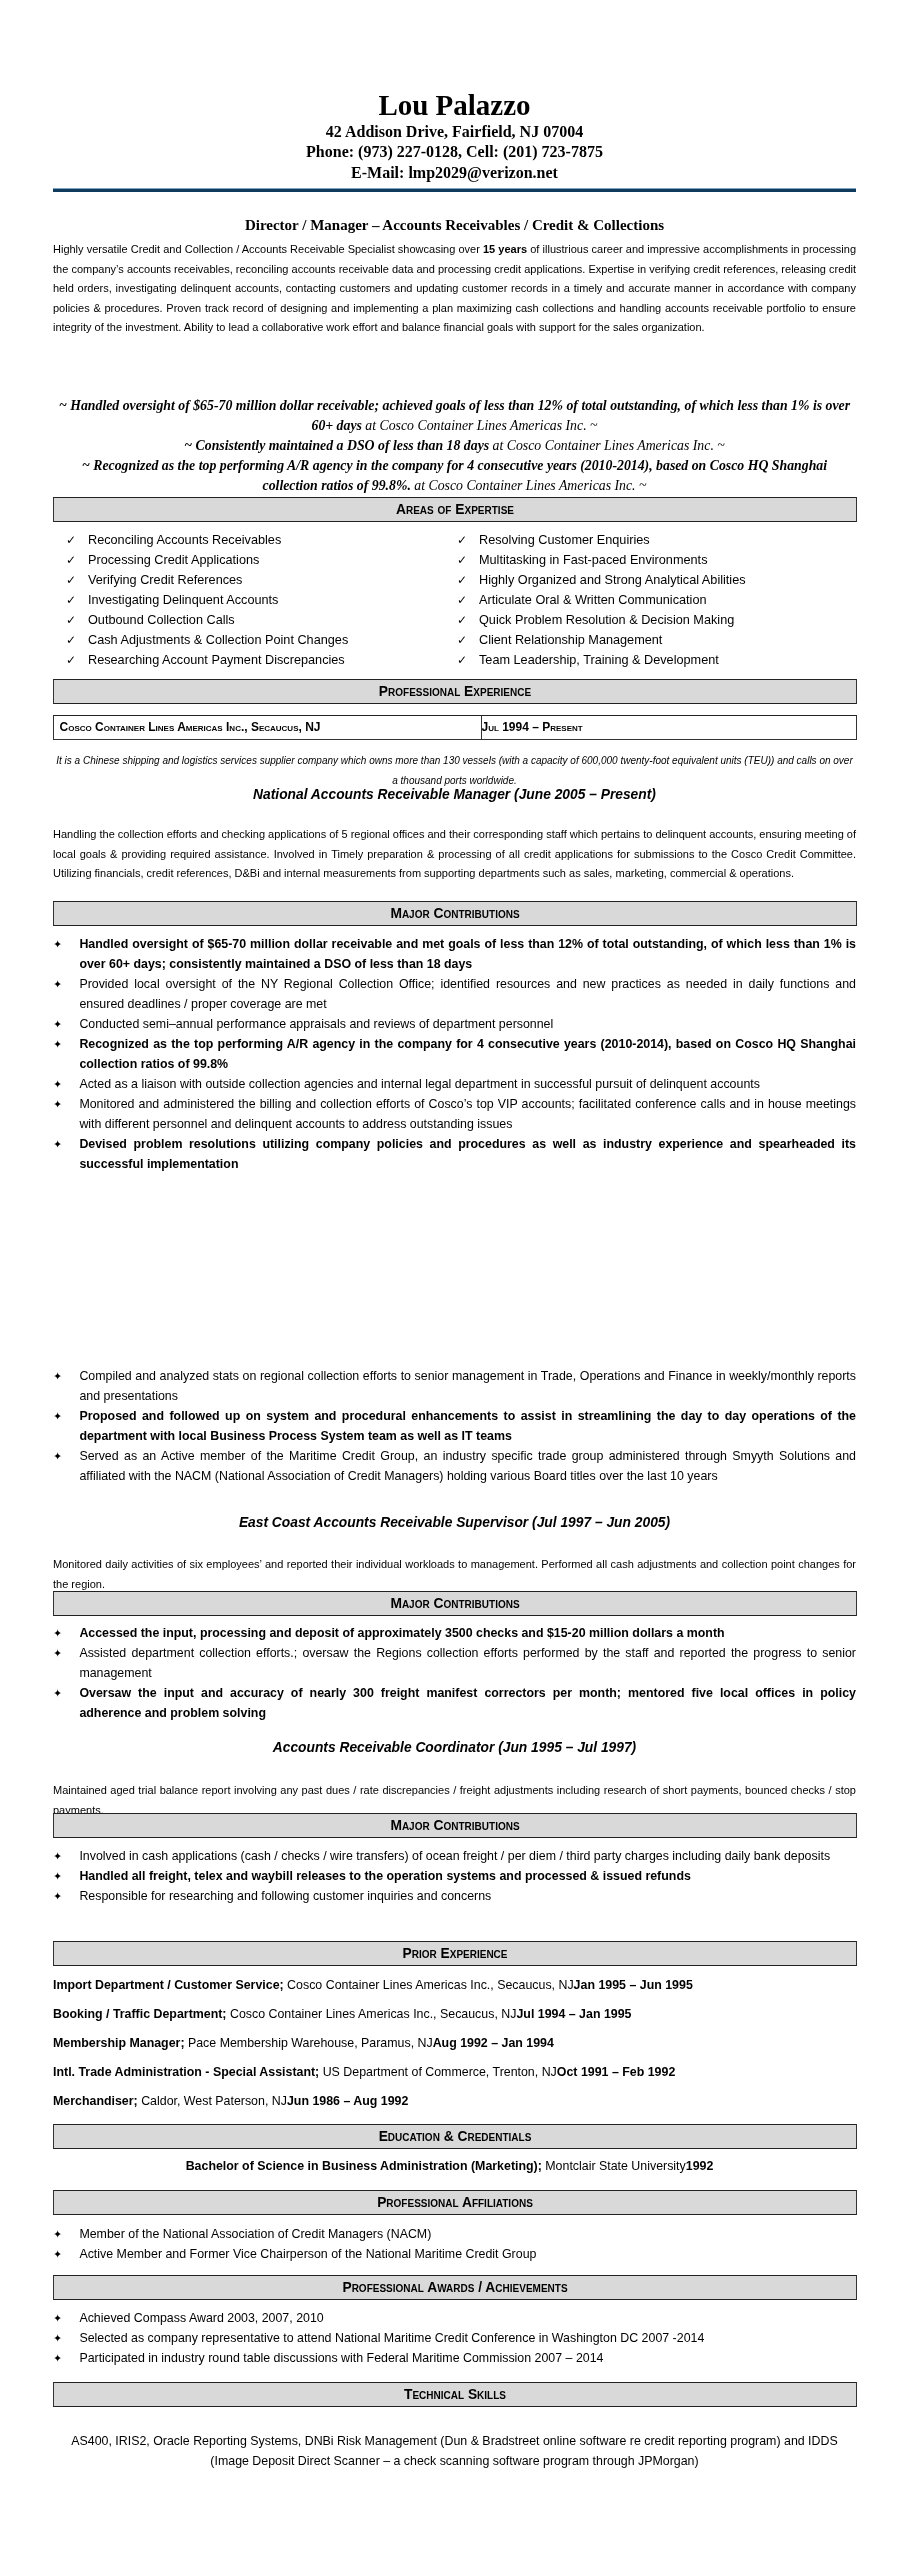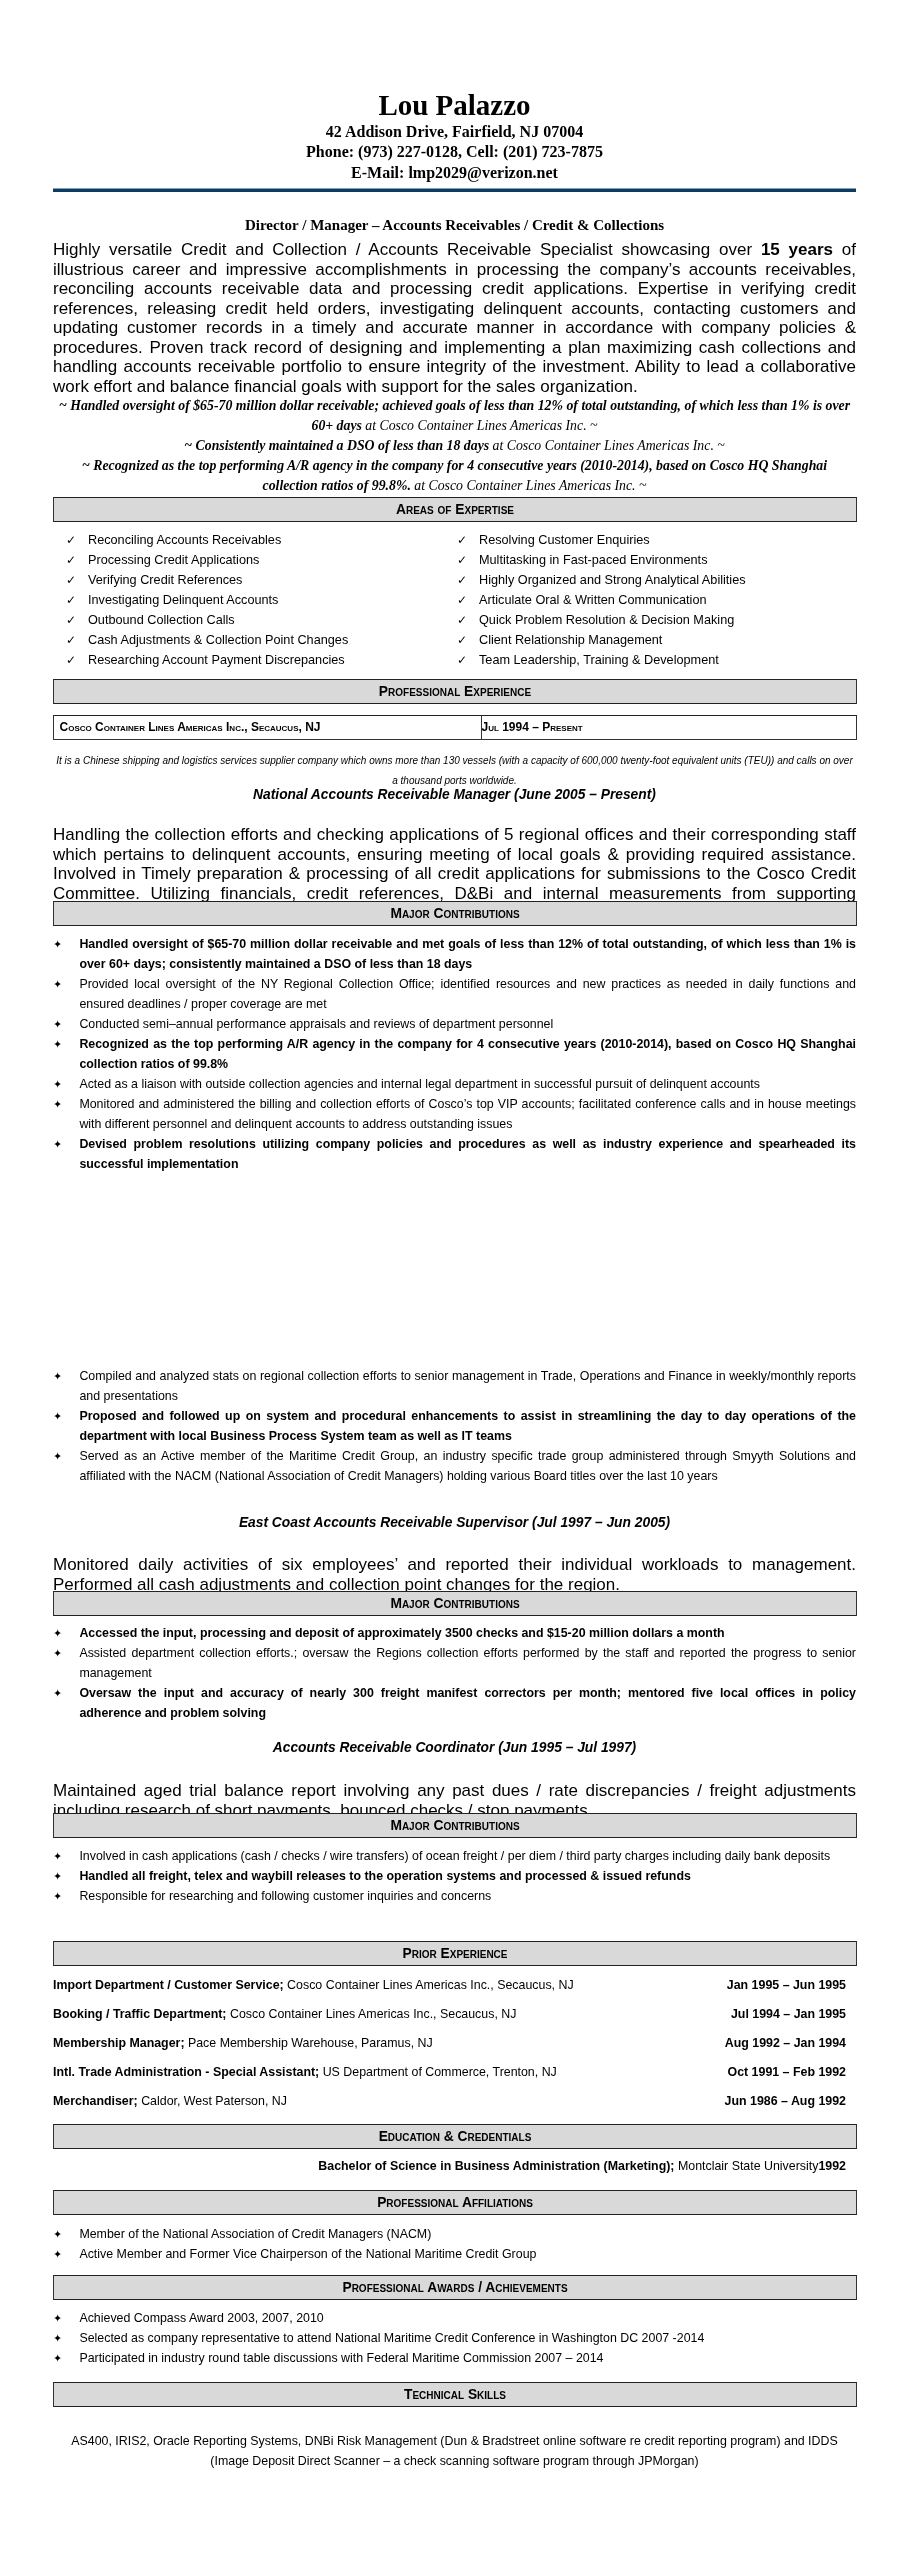--- a/index.html
+++ b/index.html
@@ -8,21 +8,21 @@
   .serif { font-family: "Liberation Serif", "DejaVu Serif", serif; }
   .sans { font-family: "Liberation Sans", "DejaVu Sans", sans-serif; }
 
   
   #header { top: 77px; text-align: center; }
   #header .name { font-size: 29px; font-weight: bold; line-height: 33px; }
   #header .contact { font-size: 16px; font-weight: bold; line-height: 20.4px; }
   .rule { position: absolute; left: 53px; width: 803px; top: 188px; height: 2.8px; background: #0e3a5e; border-top: 0.6px solid #7fa2bf; }
 
   #headline { top: 205px; text-align: center; font-size: 15px; font-weight: bold; }
-  .para { font-size: 17px; line-height: 19.5px; text-align: justify; }
+  .para { font-size: 11px; line-height: 19.5px; text-align: justify; }
   #summary { top: 228px; }
   #highlights { top: 384px; text-align: center; font-style: italic; font-size: 13.8px; line-height: 20px; }
   #highlights .b { font-weight: bold; }
 
   .section-bar { position: absolute; left: 53px; width: 802px; height: 23px; background: #d9d9d9;
     border: 0.6px solid #333; border-top: 1.1px solid #222; border-bottom: 1.1px solid #222;
     text-align: center; font-variant: small-caps; font-weight: bold; font-size: 13.8px; line-height: 23px; }
 
   .expertise { position: absolute; top: 530px; left: 66px; width: 782px; display: flex; }
   .expertise ul { list-style: none; margin: 0; padding: 0; width: 407px; }
@@ -36,25 +36,25 @@
 
   .role-title { position: absolute; left: 53px; width: 803px; text-align: center; font-weight: bold; font-style: italic; font-size: 13.8px; }
 
   .bullets { position: absolute; left: 53px; width: 803px; list-style: none; margin: 0; padding: 0; }
   .bullets li { display: flex; font-size: 12.4px; line-height: 20px; text-align: justify; }
   .bullets li .star { flex: 0 0 26.4px; font-size: 11px; }
   .bullets li .txt { flex: 1; }
   .bullets li.bold .txt { font-weight: bold; }
 
   .prior { position: absolute; left: 53px; width: 793px; list-style: none; margin: 0; padding: 0; }
-  .prior li { display: flex; justify-content: space-between; font-size: 12.4px; line-height: 29px; }
+  .prior li { display: flex; justify-content: flex-start; font-size: 12.4px; line-height: 29px; }
   .prior li .role { font-weight: bold; }
   .prior li .dates { font-weight: bold; text-align: right; }
 
-  .edu { position: absolute; left: 53px; width: 793px; top: 2159px; display: flex; justify-content: flex-end; font-size: 12.4px; }
+  .edu { position: absolute; left: 53px; width: 793px; top: 2159px; display: flex; justify-content: center; font-size: 12.4px; }
   .edu .deg { font-weight: bold; }
   .edu .year { font-weight: bold; }
 
   #tech { top: 2419px; text-align: center; font-size: 12.4px; line-height: 20px; }
 </style>
 </head>
 <body>
 
 <div id="header" class="page serif">
   <div class="name">Lou Palazzo</div>

